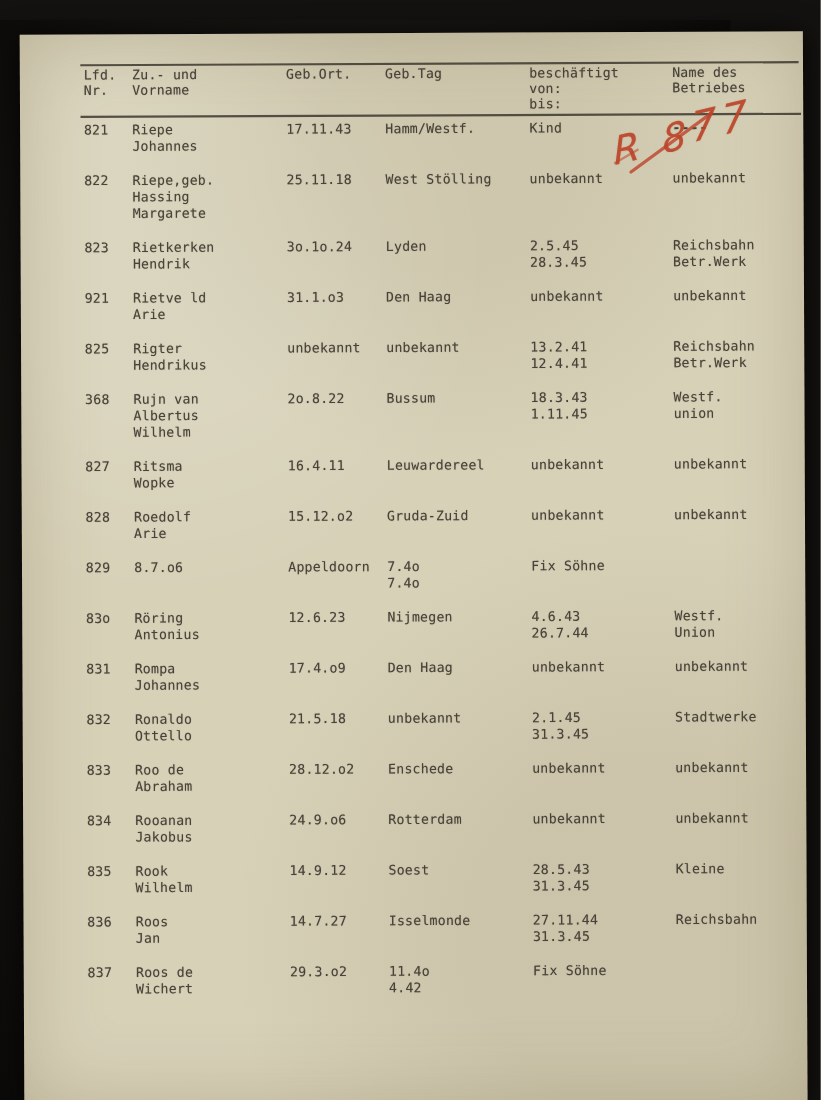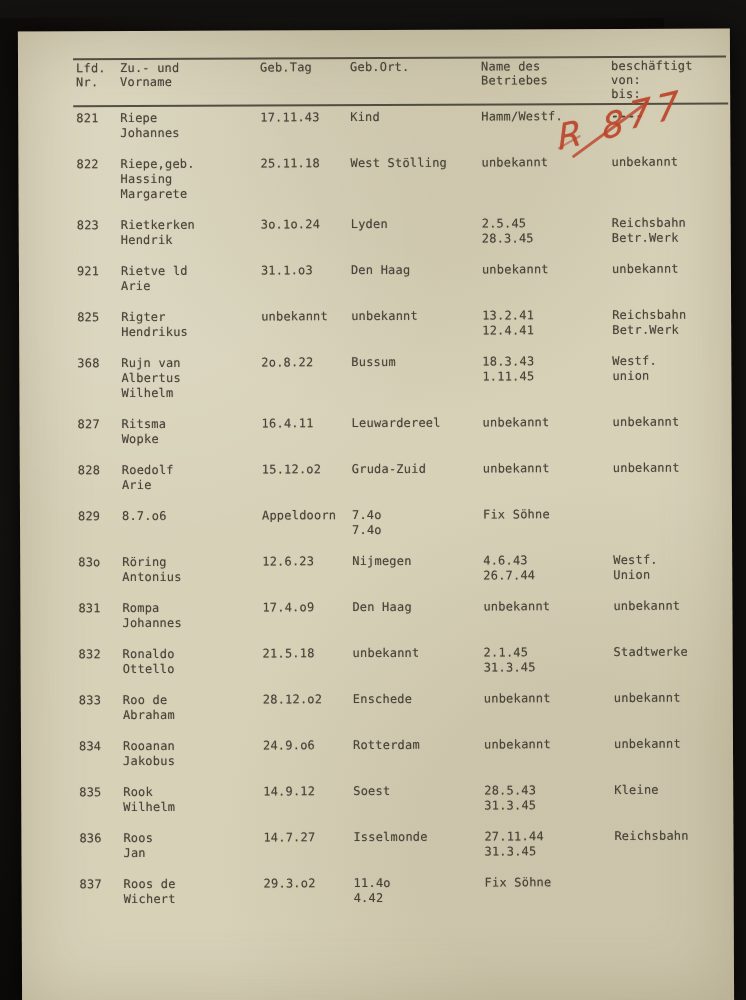--- a/index.html
+++ b/index.html
@@ -70,55 +70,55 @@
       <div class="header-row">
         <div class="cell">
           <div class="ln">Lfd.</div>
           <div class="ln">Nr.</div>
         </div>
         <div class="cell">
           <div class="ln">Zu.- und</div>
           <div class="ln">Vorname</div>
         </div>
         <div class="cell">
+          <div class="ln">Geb.Ort.</div>
+        </div>
+        <div class="cell">
           <div class="ln">Geb.Tag</div>
-        </div>
-        <div class="cell">
-          <div class="ln">Geb.Ort.</div>
-        </div>
-        <div class="cell">
-          <div class="ln">Name des</div>
-          <div class="ln">Betriebes</div>
         </div>
         <div class="cell">
           <div class="ln">beschäftigt</div>
           <div class="ln">von:</div>
           <div class="ln">bis:</div>
         </div>
+        <div class="cell">
+          <div class="ln">Name des</div>
+          <div class="ln">Betriebes</div>
+        </div>
       </div>
 
       <div class="rule rule-mid"></div>
 
       <div class="rows typed">
           <div class="row">
             <div class="cell">
               <div class="ln">821</div>
             </div>
             <div class="cell">
               <div class="ln">Riepe</div>
               <div class="ln">Johannes</div>
             </div>
             <div class="cell">
               <div class="ln">17.11.43</div>
             </div>
             <div class="cell">
+              <div class="ln">Hamm/Westf.</div>
+            </div>
+            <div class="cell">
               <div class="ln">Kind</div>
-            </div>
-            <div class="cell">
-              <div class="ln">Hamm/Westf.</div>
             </div>
             <div class="cell">
               <div class="ln heavy">----</div>
             </div>
           </div>
           <div class="row">
             <div class="cell">
               <div class="ln">822</div>
             </div>
             <div class="cell">

